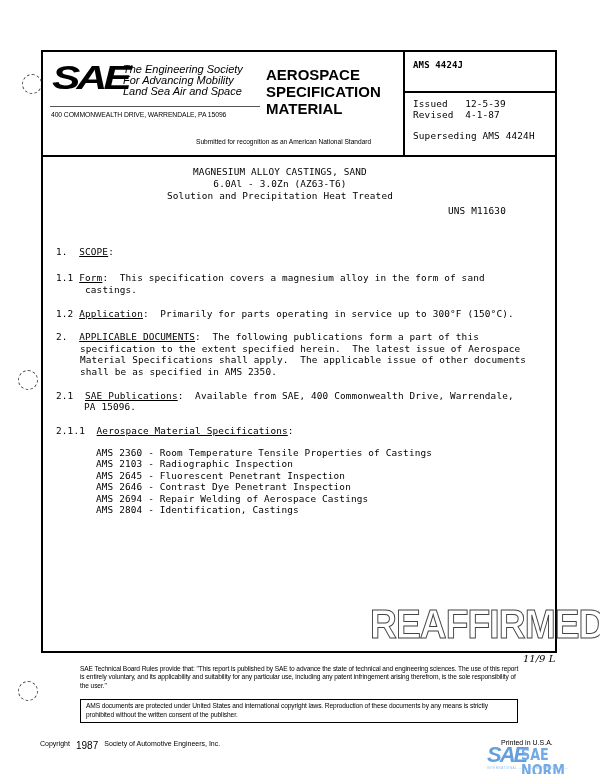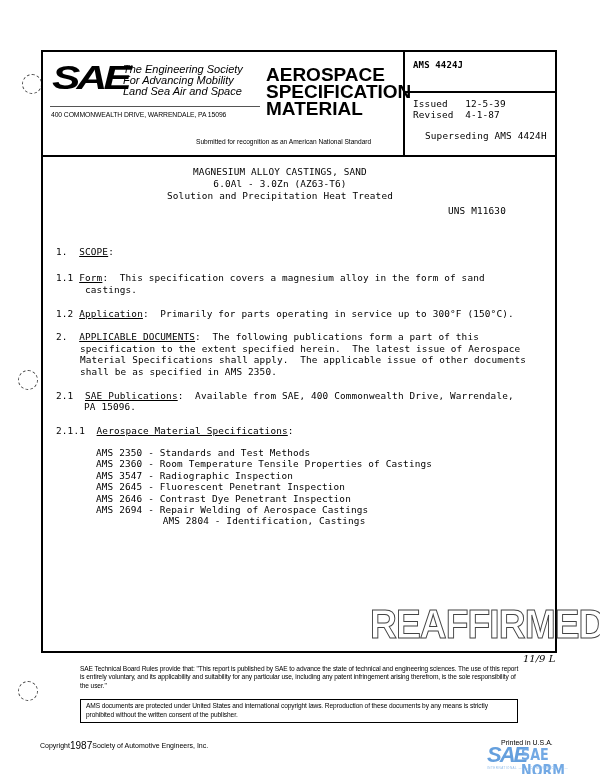--- a/index.html
+++ b/index.html
@@ -15,39 +15,39 @@
     .frame { position: absolute; left: 41px; top: 50px; width: 516px; height: 603px; border: 2px solid #000; }
     .hdr-bottom { position: absolute; left: 41px; top: 155px; width: 516px; height: 2px; background: #000; }
     .hdr-divider { position: absolute; left: 403px; top: 50px; width: 2px; height: 107px; background: #000; }
     .id-divider { position: absolute; left: 403px; top: 91px; width: 154px; height: 2px; background: #000; }
 
     
     .sae-logo { position: absolute; left: 52px; top: 62px; font-family: "Liberation Sans", sans-serif; font-weight: bold; font-style: italic; font-size: 34px; letter-spacing: -3px; transform: scaleX(1.25); transform-origin: left top; line-height: 30px; }
     .tagline { position: absolute; left: 123px; top: 64px; font-style: italic; font-size: 11px; line-height: 11px; }
     .addr-rule { position: absolute; left: 50px; top: 106px; width: 210px; height: 1px; background: #555; }
     .address { position: absolute; left: 51px; top: 111px; font-size: 6.8px; letter-spacing: -0.1px; }
-    .doc-type { position: absolute; left: 266px; top: 66px; font-weight: bold; font-size: 19px; line-height: 17px; }
+    .doc-type { position: absolute; left: 266px; top: 66px; font-weight: bold; font-size: 15px; line-height: 17px; }
     .submitted { position: absolute; left: 196px; top: 138px; font-size: 6.6px; }
 
     .id-box-text { position: absolute; left: 413px; }
 
     
     .title-block { position: absolute; left: 150px; top: 166px; width: 260px; text-align: center; line-height: 12px; }
     .uns { position: absolute; left: 448px; top: 205px; }
 
     .line { position: absolute; white-space: pre; line-height: 11.4px; }
     .u { text-decoration: underline; }
 
     .reaffirmed { position: absolute; left: 370px; top: 604px; font-family: "Liberation Sans", sans-serif; font-weight: bold; font-size: 40px; color: transparent; -webkit-text-stroke: 1px #444; letter-spacing: -1px; transform: scaleX(0.93); transform-origin: left top; line-height: 40px; }
     .initials { position: absolute; left: 523px; top: 653px; font-family: "DejaVu Serif", serif; font-style: italic; font-size: 10px; }
 
     .rules { position: absolute; left: 80px; top: 665px; width: 440px; font-size: 6.6px; line-height: 8.4px; letter-spacing: -0.1px; }
     .notice { position: absolute; left: 80px; top: 699px; width: 438px; height: 24px; border: 1px solid #000; padding: 2px 5px; font-size: 6.6px; line-height: 8.6px; letter-spacing: -0.1px; }
 
-    .copyright { position: absolute; left: 40px; top: 740px; font-size: 7px; display: flex; align-items: center; }
+    .copyright { position: absolute; left: 40px; top: 740px; font-size: 7px; display: flex; align-items: flex-start; gap: 6px; }
     .copyright .year { font-size: 10px; }
     .printed { position: absolute; left: 501px; top: 739px; font-size: 7px; }
 
     .watermark { position: absolute; left: 487px; top: 744px; width: 110px; height: 26px; opacity: 0.85; }
     .wm-sae { position: absolute; left: 0; top: 0; font-weight: bold; font-style: italic; font-size: 22px; color: #4a8fd8; letter-spacing: -2px; line-height: 22px; }
     .wm-norm { position: absolute; left: 34px; top: 3px; font-family: "DejaVu Sans", sans-serif; font-weight: bold; font-size: 15px; color: #5b9be0; transform: scaleX(0.85); transform-origin: left top; line-height: 16px; }
     .wm-sub { position: absolute; left: 0; top: 22px; font-size: 3px; color: #7aaee6; letter-spacing: 0.5px; white-space: nowrap; }
   </style>
 </head>
 <body>
@@ -72,21 +72,21 @@
 <div class="doc-type">
   <div>AEROSPACE</div>
   <div>SPECIFICATION</div>
   <div>MATERIAL</div>
 </div>
 <div class="submitted">Submitted for recognition as an American National Standard</div>
 
 <div class="id-box-text mono" style="top:60px; font-weight:bold; font-size:9px;">AMS 4424J</div>
 <div class="id-box-text mono line" style="top:98px;">Issued   12-5-39</div>
 <div class="id-box-text mono line" style="top:109px;">Revised  4-1-87</div>
-<div class="id-box-text mono line" style="top:130px;margin-left:12px;">Superseding AMS 4424H</div>
+<div class="id-box-text mono line" style="top:130px;">Superseding AMS 4424H</div>
 
 <div class="title-block mono">
   <div>MAGNESIUM ALLOY CASTINGS, SAND</div>
   <div>6.0Al - 3.0Zn (AZ63-T6)</div>
   <div>Solution and Precipitation Heat Treated</div>
 </div>
 <div class="uns mono">UNS M11630</div>
 
 <div class="line mono" style="left:56px; top:246px;"><span>1.</span>  <span class="u">SCOPE</span><span>:</span></div>
 
@@ -99,27 +99,26 @@
 <div class="line mono" style="left:80px; top:343px;text-align:center;">specification to the extent specified herein.  The latest issue of Aerospace</div>
 <div class="line mono" style="left:80px; top:354px;">Material Specifications shall apply.  The applicable issue of other documents</div>
 <div class="line mono" style="left:80px; top:366px;">shall be as specified in AMS 2350.</div>
 
 <div class="line mono" style="left:56px; top:390px;"><span>2.1</span>  <span class="u">SAE Publications</span><span>:  Available from SAE, 400 Commonwealth Drive, Warrendale,</span></div>
 <div class="line mono" style="left:84px; top:401px;">PA 15096.</div>
 
 <div class="line mono" style="left:56px; top:425px;"><span>2.1.1</span>  <span class="u">Aerospace Material Specifications</span><span>:</span></div>
 
 <div class="abs mono" style="left:96px; top:447px; line-height:11.6px;">
-  <div class="line" style="position:static;">AMS 2350 - Standards and Test Methods</div>
   <div class="line" style="position:static;">AMS 2360 - Room Temperature Tensile Properties of Castings</div>
-  <div class="line" style="position:static;">AMS 3547 - Radiographic Inspection</div>
+  <div class="line" style="position:static;">AMS 2103 - Radiographic Inspection</div>
   <div class="line" style="position:static;">AMS 2645 - Fluorescent Penetrant Inspection</div>
   <div class="line" style="position:static;">AMS 2646 - Contrast Dye Penetrant Inspection</div>
   <div class="line" style="position:static;">AMS 2694 - Repair Welding of Aerospace Castings</div>
-  <div class="line" style="position:static;text-align:center;">AMS 2804 - Identification, Castings</div>
+  <div class="line" style="position:static;">AMS 2804 - Identification, Castings</div>
 </div>
 
 <div class="reaffirmed">REAFFIRMED</div>
 <div class="initials">11/9 L</div>
 
 <div class="rules">SAE Technical Board Rules provide that: "This report is published by SAE to advance the state of technical and engineering sciences. The use of this report is entirely voluntary, and its applicability and suitability for any particular use, including any patent infringement arising therefrom, is the sole responsibility of the user."</div>
 <div class="notice">AMS documents are protected under United States and international copyright laws. Reproduction of these documents by any means is strictly prohibited without the written consent of the publisher.</div>
 
 <div class="copyright">
   <span>Copyright</span>

